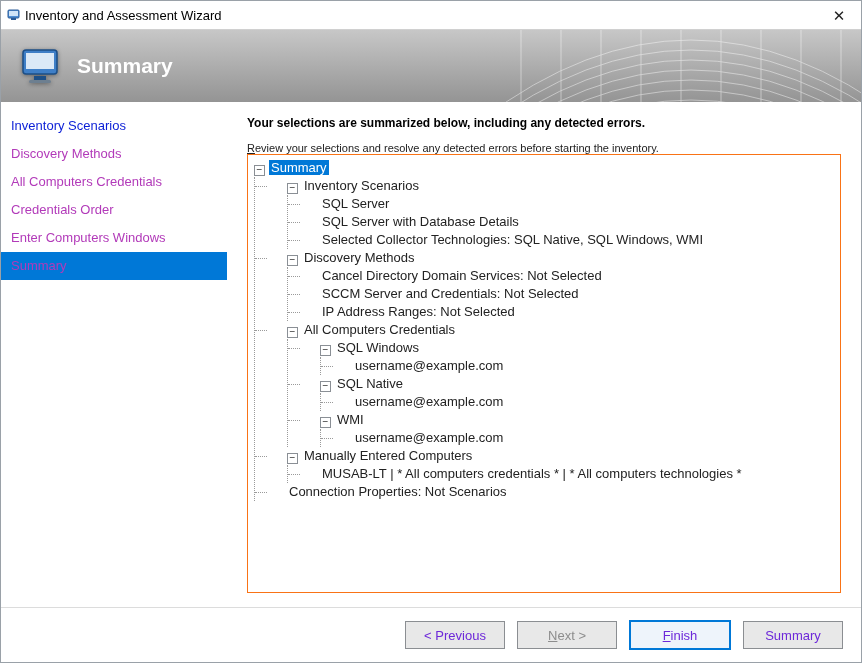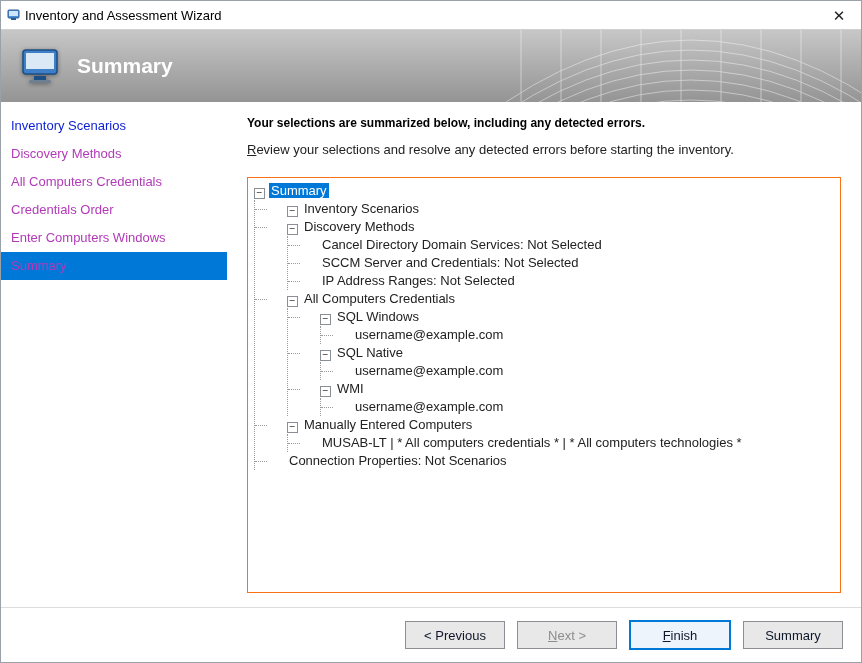--- a/index.html
+++ b/index.html
@@ -113,23 +113,23 @@
     flex-direction: column;
     min-width: 0;
   }
   .heading {
     font-weight: 700;
     font-size: 12px;
     color: #000;
     margin-bottom: 12px;
   }
   .subtext {
-    font-size: 13px;
+    font-size: 11px;
     color: #222;
-    margin-bottom: 20px;
+    margin-bottom: 0;
   }
   .subtext .accel { text-decoration: underline; }
 
   .treebox {
     flex: 1;
     border: 1px solid #f97316;
     background: #fff;
     overflow: auto;
     padding: 4px 2px;
     min-height: 0;
@@ -193,21 +193,21 @@
     padding: 0 18px;
     border-top: 1px solid #dcdcdc;
     background: #fff;
   }
   .btn {
     width: 98px;
     height: 26px;
     border: 1px solid #8b8e92;
     background: #e8e8e8;
     font-size: 13px;
-    color: #0f172a;
+    color: #6d28d9;
     display: inline-flex;
     align-items: center;
     justify-content: center;
     cursor: pointer;
   }
   .btn:focus, .btn.primary {
     border: 2px solid #0078d7;
     background: #eef4fb;
   }
   .btn.disabled {
@@ -287,20 +287,25 @@
         <span class="accel">R</span><span>eview your selections and resolve any detected errors before starting the inventory.</span>
       </div>
 
       <div class="treebox">
         <ul class="tree">
           <li>
             <span class="expander">−</span><span class="label sel">Summary</span>
             <ul>
               <li>
                 <span class="expander">−</span><span class="label">Inventory Scenarios</span>
+                <ul>
+                  <li><span class="label">SQL Server</span></li>
+                  <li><span class="label">SQL Server with Database Details</span></li>
+                  <li><span class="label">Selected Collector Technologies: SQL Native, SQL Windows, WMI</span></li>
+                </ul>
               </li>
               <li>
                 <span class="expander">−</span><span class="label">Discovery Methods</span>
                 <ul>
                   <li><span class="label">Cancel Directory Domain Services: Not Selected</span></li>
                   <li><span class="label">SCCM Server and Credentials: Not Selected</span></li>
                   <li><span class="label">IP Address Ranges: Not Selected</span></li>
                 </ul>
               </li>
               <li>

